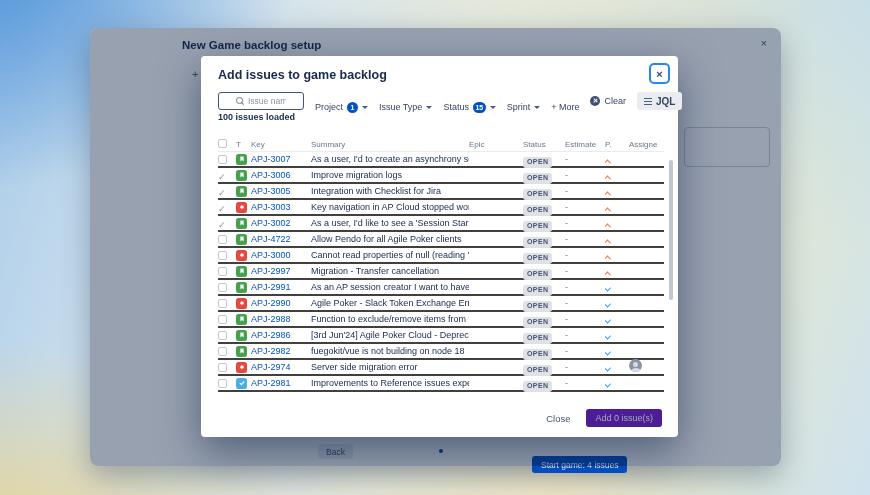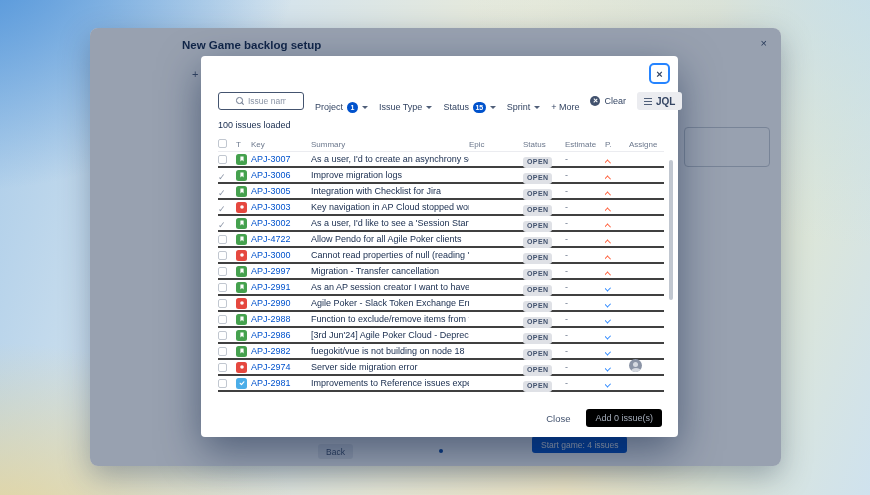--- a/index.html
+++ b/index.html
@@ -20,21 +20,21 @@
     background:#fff; border-radius:8px;
     box-shadow:0 10px 30px rgba(23,43,77,.35);
   }
   .win-title { position:absolute; left:92px; top:11px; font-size:11.5px; font-weight:700; color:#172B4D; }
   .win-close { position:absolute; right:12px; top:8px; background:none; border:none; font-size:11px; color:#42526E; padding:2px; line-height:1; cursor:pointer; }
   .ghost-plus { position:absolute; left:102px; top:40px; font-size:11px; color:#505F79; }
   .ghost-card { position:absolute; left:594px; top:99px; width:86px; height:40px; border:1.5px solid #C9CDD4; border-radius:4px; }
   .win-footer { position:absolute; left:0; right:0; bottom:0; height:30px; }
   .back-btn { position:absolute; left:228px; top:8px; font-size:8.5px; padding:2.5px 8px; background:#E9EBEF; border:none; border-radius:3px; color:#42526E; font-family:inherit; cursor:pointer; }
   .dot { position:absolute; left:349px; top:13px; width:4px; height:4px; border-radius:2px; background:#0747A6; }
-  .start-btn { position:absolute; left:442px; top:0; font-size:8.5px; padding:3.5px 9px; background:#0052CC; color:#fff; border:none; border-radius:3px; font-family:inherit; cursor:pointer; }
+  .start-btn { position:absolute; left:442px; top:20px; font-size:8.5px; padding:3.5px 9px; background:#0052CC; color:#fff; border:none; border-radius:3px; font-family:inherit; cursor:pointer; }
   .overlay { position:absolute; inset:0; background:rgba(9,30,66,.42); border-radius:8px; }
 
   
   .modal {
     position:absolute; left:201px; top:56px; width:477px; height:381px;
     background:#fff; border-radius:4px; z-index:10;
     box-shadow:0 14px 40px rgba(9,30,66,.5);
   }
   .modal-title { position:absolute; left:17px; top:12px; font-size:12.5px; font-weight:700; color:#172B4D; }
   .modal-close {
@@ -57,21 +57,21 @@
   .caret { width:0; height:0; border-left:3px solid transparent; border-right:3px solid transparent; border-top:3.5px solid #505F79; }
   .filters-right { margin-left:auto; display:flex; align-items:center; gap:11px; }
   .clear-btn { display:flex; align-items:center; gap:4px; font-size:9px; color:#344563; background:none; border:none; padding:0; font-family:inherit; cursor:pointer; }
   .clear-icon { width:10px; height:10px; border-radius:50%; background:#42526E; position:relative; }
   .clear-icon::before, .clear-icon::after { content:''; position:absolute; left:2.4px; right:2.4px; top:4.4px; height:1.2px; background:#fff; }
   .clear-icon::before { transform:rotate(45deg); }
   .clear-icon::after { transform:rotate(-45deg); }
   .jql-btn { display:flex; align-items:center; gap:4px; font-size:10px; font-weight:700; color:#344563; background:#EBECF0; border:none; border-radius:3px; padding:3.5px 7px; font-family:inherit; cursor:pointer; }
   .jql-icon { width:8px; height:7px; background:repeating-linear-gradient(to bottom, #505F79 0 1.2px, transparent 1.2px 2.8px); }
 
-  .loaded { position:absolute; left:17px; top:64px; font-size:9px; font-weight:400; color:#172B4D; }
+  .loaded { position:absolute; left:17px; top:56px; font-size:9px; font-weight:700; color:#172B4D; }
 
   
   .table { position:absolute; left:17px; top:82px; width:446px; }
   .trow { display:grid; grid-template-columns:18px 15px 60px 158px 54px 42px 40px 24px 28px; align-items:center; height:16px; border-bottom:2px solid #404040; }
   .thead { height:14px; font-size:8px; color:#6B778C; border-bottom:1px solid #EBECF0; }
   .cell { overflow:hidden; white-space:nowrap; }
   .checkbox { width:9px; height:9px; border:1px solid #C1C7D0; border-radius:2px; background:#fff; display:inline-block; }
   .added-check { color:#8993A4; font-size:9px; line-height:1; }
   .type-icon { width:11px; height:11px; border-radius:2.5px; display:flex; align-items:center; justify-content:center; }
   .type-icon svg { width:8px; height:8px; display:block; }
@@ -82,41 +82,42 @@
   .chev { display:inline-block; width:5px; height:5px; }
   .chev.high { border-top:1.7px solid; border-left:1.7px solid; transform:rotate(45deg) translate(1px,1px); }
   .chev.low { border-bottom:1.7px solid; border-right:1.7px solid; transform:rotate(45deg) translate(-1px,-1px); }
   .avatar { width:13px; height:13px; border-radius:50%; background:#8B94A6; position:relative; overflow:hidden; display:inline-block; }
   .avatar::before { content:''; position:absolute; top:2.5px; left:4px; width:5px; height:5px; border-radius:50%; background:#D6DAE1; }
   .avatar::after { content:''; position:absolute; top:8.5px; left:1.5px; width:10px; height:7px; border-radius:50%; background:#D6DAE1; }
   .scroll-thumb { position:absolute; right:5px; top:104px; width:4px; height:140px; border-radius:2px; background:#C1C7D0; }
 
   .modal-footer { position:absolute; right:16px; bottom:10px; display:flex; align-items:center; gap:12px; }
   .close-btn { font-size:9.5px; color:#42526E; background:none; border:none; padding:3px 4px; font-family:inherit; cursor:pointer; }
-  .add-btn { font-size:9px; color:#A5ADBA; background:#000000; border:none; border-radius:3px; padding:4px 9px; font-family:inherit; }
+  .add-btn { font-size:9px; color:#A5ADBA; background:#4c1d95; border:none; border-radius:3px; padding:4px 9px; font-family:inherit; }
 </style>
 </head>
 <body>
 
 <div class="window">
   <div class="win-title">New Game backlog setup</div>
   <button class="win-close">
     <span>×</span>
   </button>
   <div class="ghost-plus">+</div>
   <div class="ghost-card"></div>
   <div class="win-footer">
     <button class="back-btn">Back</button>
     <span class="dot"></span>
     <button class="start-btn">Start game: 4 issues</button>
   </div>
   <div class="overlay"></div>
 </div>
 
 <div class="modal">
+  <div class="modal-title">Add issues to game backlog</div>
   <button class="modal-close">
     <span>×</span>
   </button>
 
   <div class="filters">
     <div class="search-box">
       <span class="search-icon"></span>
       <input class="search-input" placeholder="Issue name" style="">
     </div>
     <button class="filter-btn">

